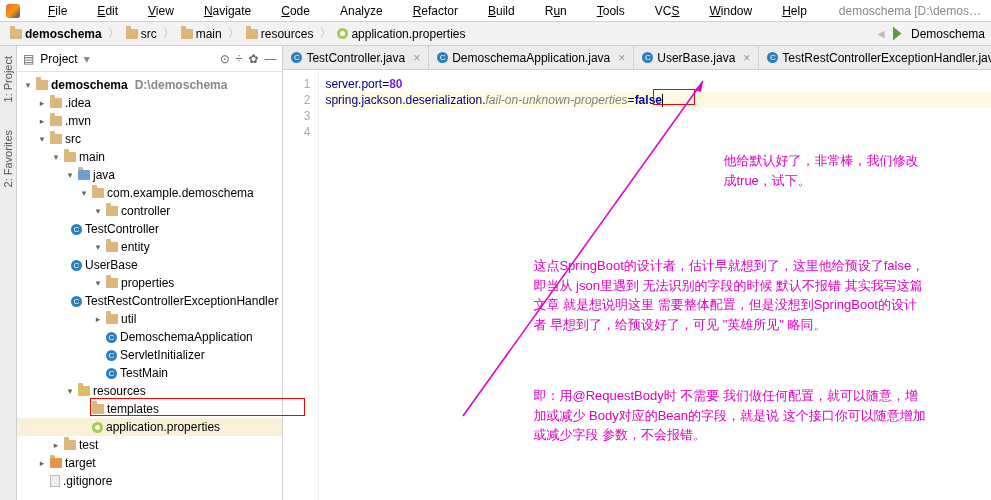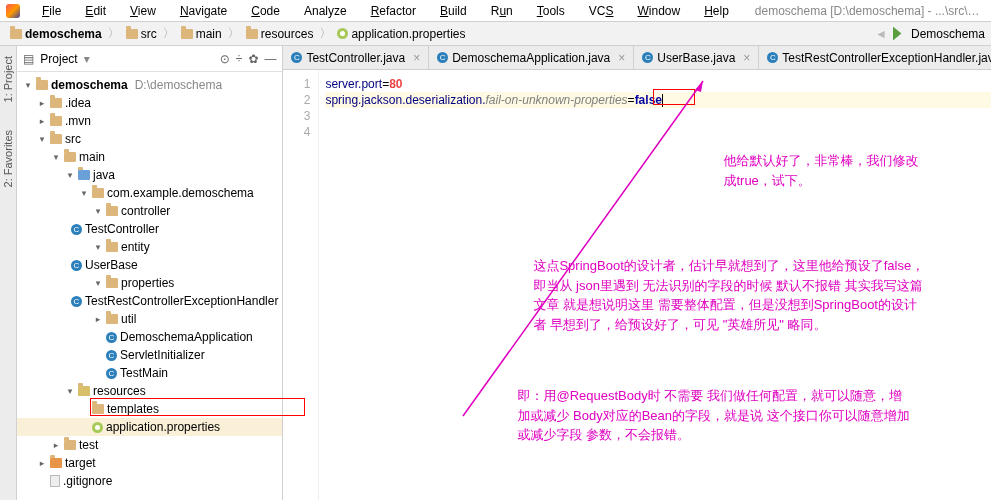--- a/index.html
+++ b/index.html
@@ -1,17 +1,17 @@
 <!DOCTYPE html>
 <html><head>
 <meta charset="utf-8">
 <style>
 * { margin: 0; padding: 0; box-sizing: border-box; font-family: "Segoe UI", Arial, sans-serif; font-size: 12px; }
 body { width: 991px; height: 500px; background: #fff; overflow: hidden; position: relative; }
-.menubar { display: flex; align-items: center; height: 22px; padding: 0 6px; border-bottom: 1px solid #d0d0d0; gap: 12px; }
+.menubar { display: flex; align-items: center; height: 22px; padding: 0 6px; border-bottom: 1px solid #d0d0d0; gap: 18px; }
 .menubar .app-icon { width: 14px; height: 14px; background: linear-gradient(135deg,#f55 0,#f90 50%,#449 100%); border-radius: 3px; margin-right: 4px; }
 .menubar .mi { padding: 2px 6px; cursor: pointer; }
 .menubar .mi u { text-decoration: underline; }
 .menubar .title-tail { margin-left: 8px; color: #888; white-space: nowrap; overflow: hidden; text-overflow: ellipsis; flex: 1; }
 .breadcrumb { display: flex; align-items: center; height: 24px; padding: 0 6px; border-bottom: 1px solid #d0d0d0; gap: 2px; background: #f2f2f2; }
 .breadcrumb .crumb { display: flex; align-items: center; gap: 3px; padding: 1px 4px; }
 .breadcrumb .sep { color: #999; }
 .breadcrumb .right { margin-left: auto; display: flex; align-items: center; gap: 6px; }
 .icon-folder { display:inline-block; width:12px; height:10px; background:#dcb67a; border-radius:1px; position:relative; }
 .icon-folder::before { content:""; position:absolute; top:-3px; left:0; width:5px; height:3px; background:#dcb67a; border-radius:1px 1px 0 0; }
@@ -26,33 +26,33 @@
 .side-hdr { display:flex; align-items:center; height:26px; padding:0 6px; border-bottom:1px solid #e0e0e0; gap:6px; }
 .side-hdr .ttl { font-weight:400; }
 .side-hdr .sub { color:#888; }
 .side-hdr .tb { margin-left:auto; display:flex; gap:6px; color:#666; }
 .side-hdr .tb span { cursor:pointer; }
 .tree { flex:1; overflow:auto; padding:4px 0; user-select:none; }
 .node { display:flex; align-items:center; height:18px; padding:0 4px; white-space:nowrap; gap:3px; }
 .node.sel { background:#faf0d8; }
 .arrow { display:inline-block; width:10px; text-align:center; color:#666; font-size:9px; }
 .node .lbl { }
-.node .extra { color:#888; margin-left:4px; }
+.node .extra { color:#888; margin-left:4px;font-weight:bold; }
 .ind0{padding-left:6px}.ind1{padding-left:20px}.ind2{padding-left:34px}.ind3{padding-left:48px}.ind4{padding-left:62px}.ind5{padding-left:76px}.ind6{padding-left:41px}
 .red-box { position:absolute; border:1px solid red; pointer-events:none; }
 .editor { flex:1; display:flex; flex-direction:column; position:relative; }
 .tabs { display:flex; height:24px; border-bottom:1px solid #d0d0d0; background:#ececec; align-items:stretch; }
 .tab { display:flex; align-items:center; padding:0 8px; gap:4px; border-right:1px solid #d0d0d0; background:#ececec; cursor:pointer; }
 .tab .x { color:#999; margin-left:4px; }
 .code { flex:1; display:flex; font-family: Consolas, monospace; font-size:12px; position:relative; }
 .gutter { width:36px; text-align:right; color:#aaa; padding:6px 8px 0 0; line-height:16px; background:#fff; border-right:1px solid #eee;}
 .lines { flex:1; padding:6px 0 0 6px; line-height:16px; }
 .lines .cur { background:#fffae3; display:block; width:100%; }
 .kw { color:#000080; font-weight:normal; }
-.val { color:#ef4444; font-weight:bold; }
+.val { color:#6d28d9; font-weight:bold; }
 .ital { color:#808080; font-style:italic; }
 .valr { color:#0000a0; font-weight:bold; }
 .red-box2 { position:absolute; border:1px solid red; }
 .annot { position:absolute; color:#e000c0; font-size:13px; line-height:1.5; }
 svg.arrow-line { position:absolute; pointer-events:none; }
 .icon-build { width:14px;height:14px;display:inline-block;background:#5a9e3f; clip-path: polygon(0 0,60% 50%,0 100%); }
 </style>
 </head>
 <body>
 
@@ -279,17 +279,17 @@
         <span>&nbsp;</span><br><span>&nbsp;</span>
       </div>
       <div class="red-box2" style="left:370px;top:19px;width:42px;height:16px;"></div>
     </div>
     <svg class="arrow-line" width="660" height="430" style="left:0;top:0;">
       <line x1="420" y1="35" x2="180" y2="370" stroke="#e000c0" stroke-width="1.5"></line>
       <polygon points="420,35 412,44 418,46" fill="#e000c0"></polygon>
     </svg>
     <div class="annot" style="left:440px;top:105px;width:200px">他给默认好了，非常棒，我们修改成true，试下。</div>
     <div class="annot" style="left:250px;top:210px;width:395px">这点SpringBoot的设计者，估计早就想到了，这里他给预设了false，即当从 json里遇到 无法识别的字段的时候 默认不报错 其实我写这篇文章 就是想说明这里 需要整体配置，但是没想到SpringBoot的设计者 早想到了，给预设好了，可见 "英雄所见" 略同。</div>
-    <div class="annot" style="left:234px;top:340px;width:395px">即：用@RequestBody时 不需要 我们做任何配置，就可以随意，增加或减少 Body对应的Bean的字段，就是说 这个接口你可以随意增加或减少字段 参数，不会报错。</div>
+    <div class="annot" style="left:250px;top:340px;width:395px">即：用@RequestBody时 不需要 我们做任何配置，就可以随意，增加或减少 Body对应的Bean的字段，就是说 这个接口你可以随意增加或减少字段 参数，不会报错。</div>
   </div>
 </div>
 
 <div class="red-box" style="left:90px;top:398px;width:215px;height:18px;"></div>
 
 </body></html>

